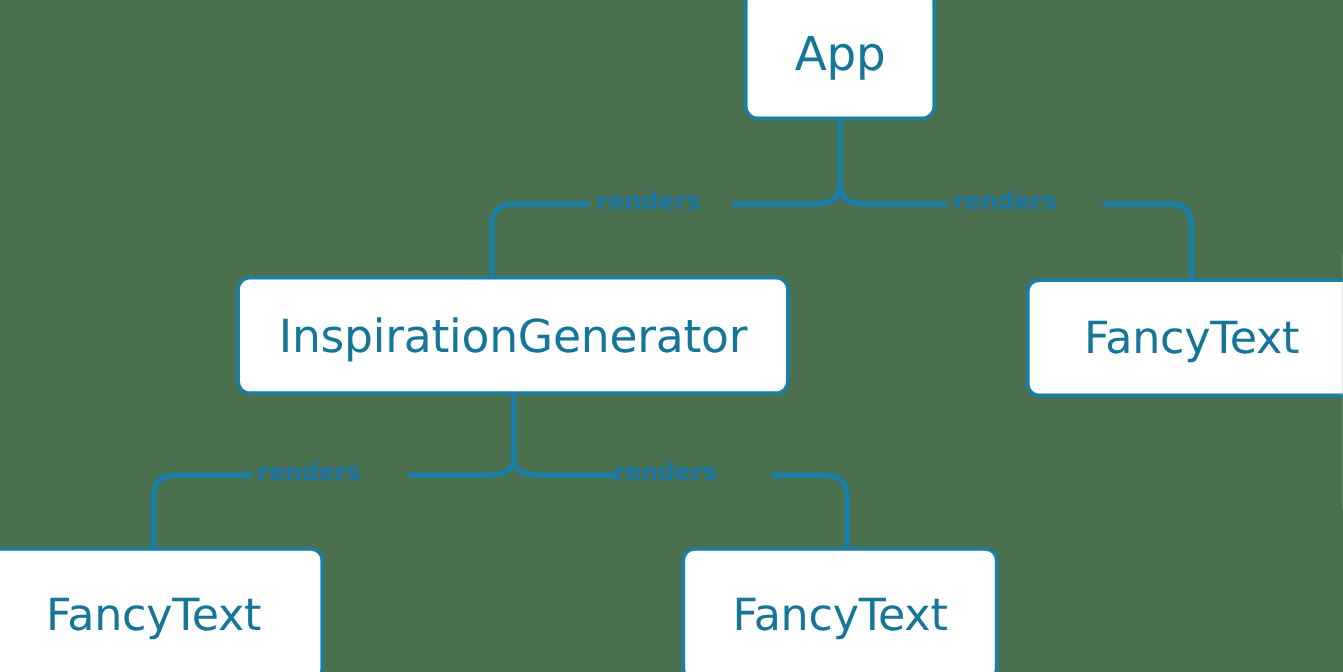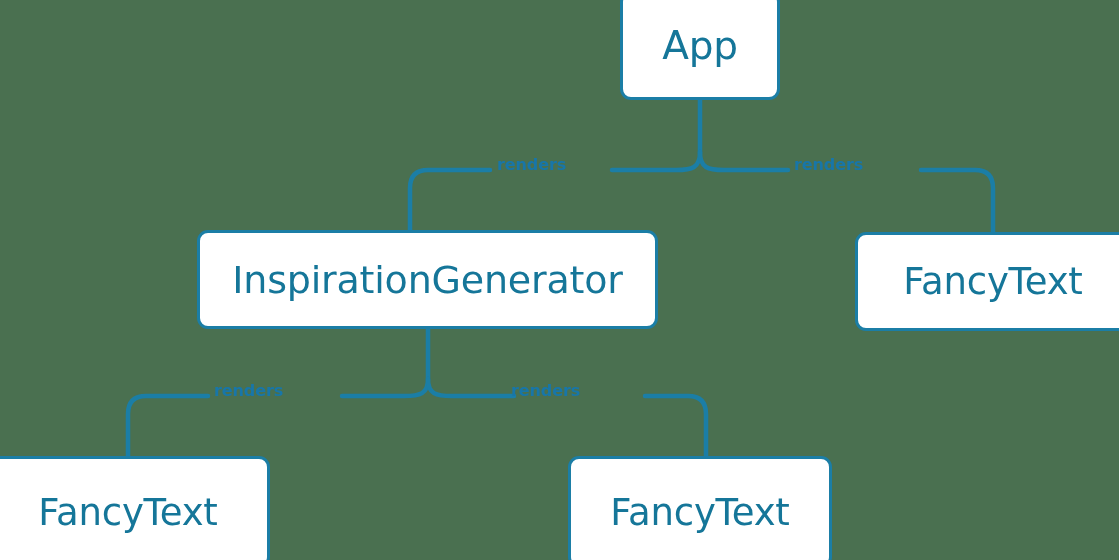--- a/index.html
+++ b/index.html
@@ -43,21 +43,21 @@
     color: #157699;
     font-size: 37px;
     font-weight: 400;
     line-height: 1;
     letter-spacing: -0.2px;
     white-space: nowrap;
   }
   .edge-label {
     position: absolute;
     color: #1876a8;
-    font-size: 16px;
+    font-size: 20px;
     font-weight: 600;
     line-height: 1;
     white-space: nowrap;
     z-index: 3;
     letter-spacing: -0.1px;
   }
 
   
   #node-app        { left: 620px; top: -9px;  width: 160px; height: 109px; }
   #node-app .node-label { font-size: 39px; }

